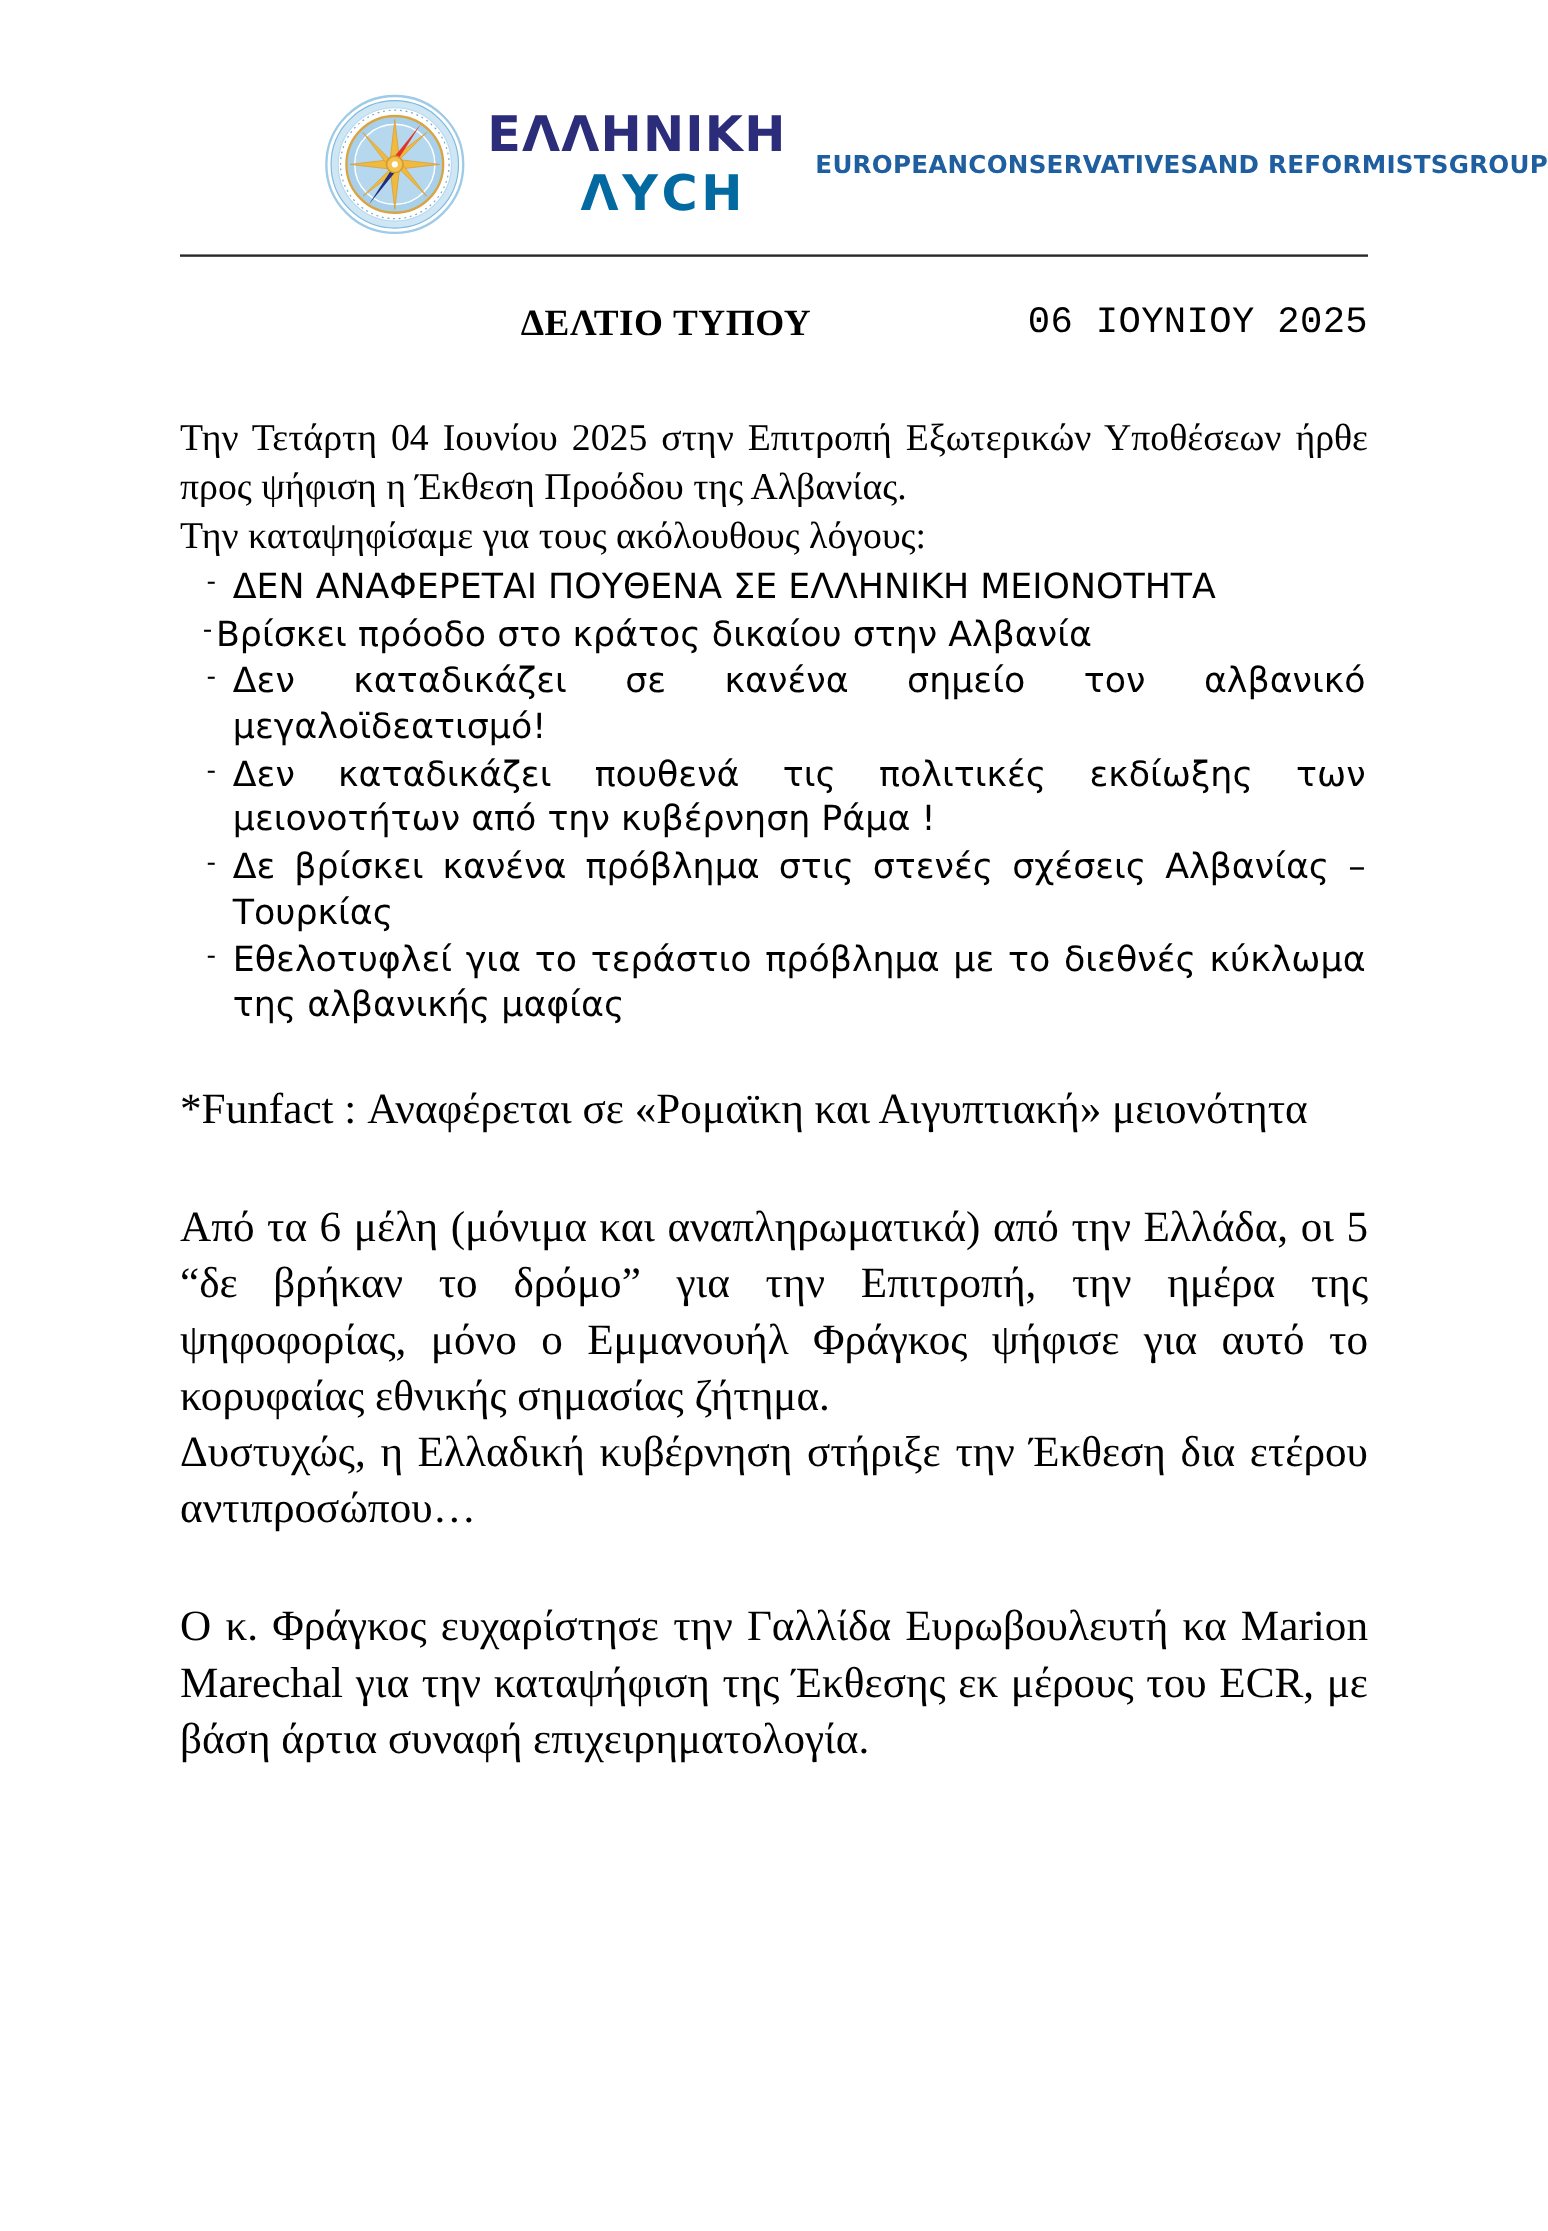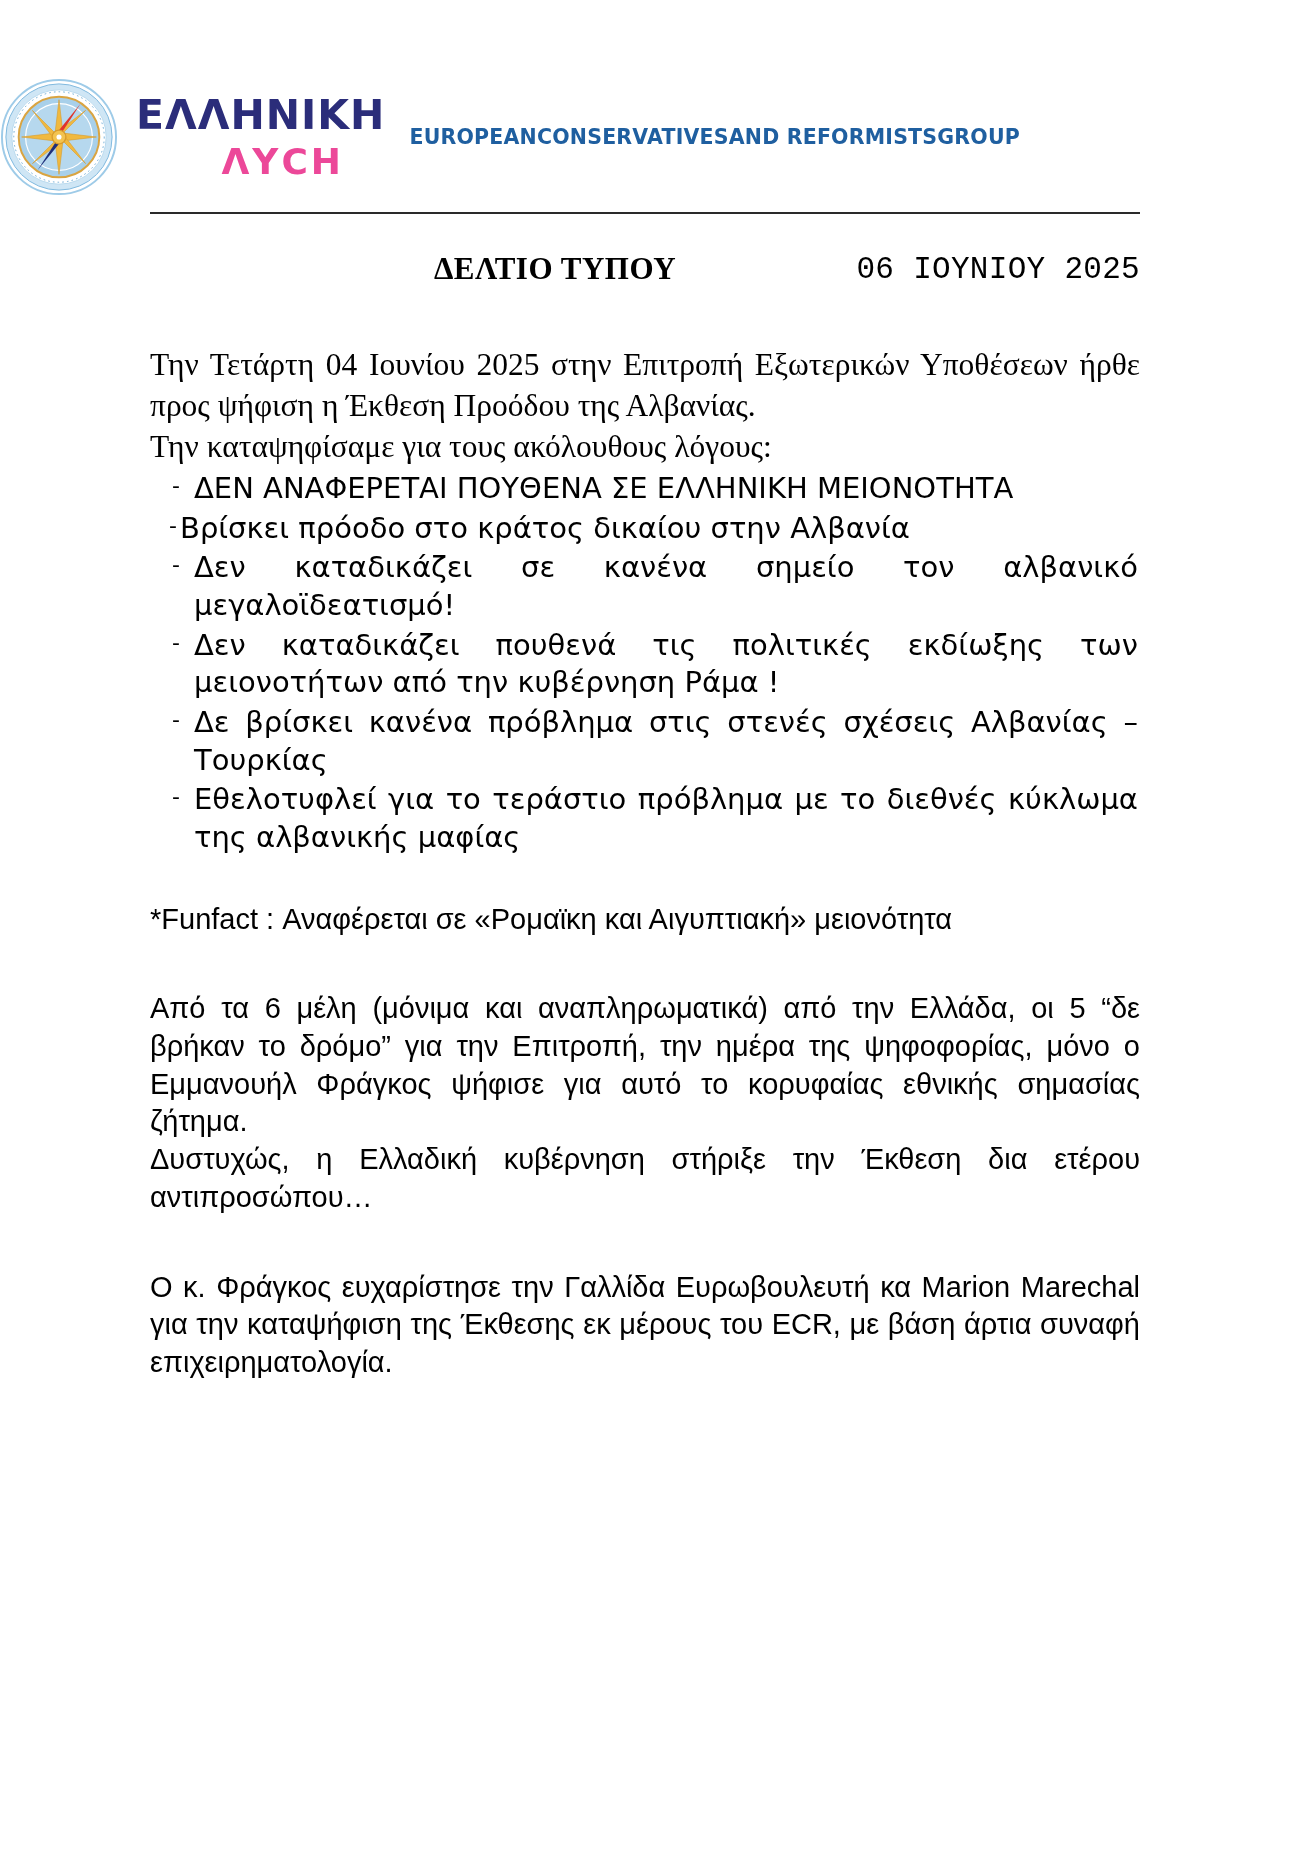--- a/index.html
+++ b/index.html
@@ -23,21 +23,21 @@
     height: 1859px;
     padding: 0;
     position: relative;
     background: #ffffff;
   }
 
   
   .header {
     padding-top: 78px;
     display: flex;
-    justify-content: flex-start;
+    justify-content: flex-end;
     align-items: center;
     gap: 0px;
   }
   .logo-row {
     display: flex;
     align-items: center;
     gap: 14px;
   }
 
   
@@ -59,24 +59,24 @@
   }
   .el-wordmark .l1 {
     font-family: "DejaVu Sans", sans-serif;
     font-size: 41px;
     font-weight: 700;
     letter-spacing: 1px;
     color: #2b2d7a;
   }
   .el-wordmark .l2 {
     font-family: "DejaVu Sans", sans-serif;
-    font-size: 36px;
+    font-size: 41px;
     font-weight: 700;
     letter-spacing: 3px;
-    color: #ec4899;
+    color: #0369a1;
     margin-top: 8px;
     margin-left: 44px;
   }
 
   
   .ecr-block {
     display: flex;
     align-items: center;
     gap: 12px;
   }
@@ -128,22 +128,22 @@
   .para-serif {
     font-family: "Liberation Serif", "DejaVu Serif", serif;
     font-size: 31.5px;
     line-height: 1.30;
     text-align: justify;
     margin: 0;
   }
   .para-serif.first { margin-top: 58px; }
 
   .para-sans {
-    font-family: Liberation Sans, sans-serif;
-    font-size: 29px;
+    font-family: Liberation Serif, serif;
+    font-size: 36px;
     line-height: 1.30;
     text-align: justify;
     margin: 0;
   }
 
   ul.bullets {
     list-style: none;
     margin: 0;
     padding: 0;
   }

